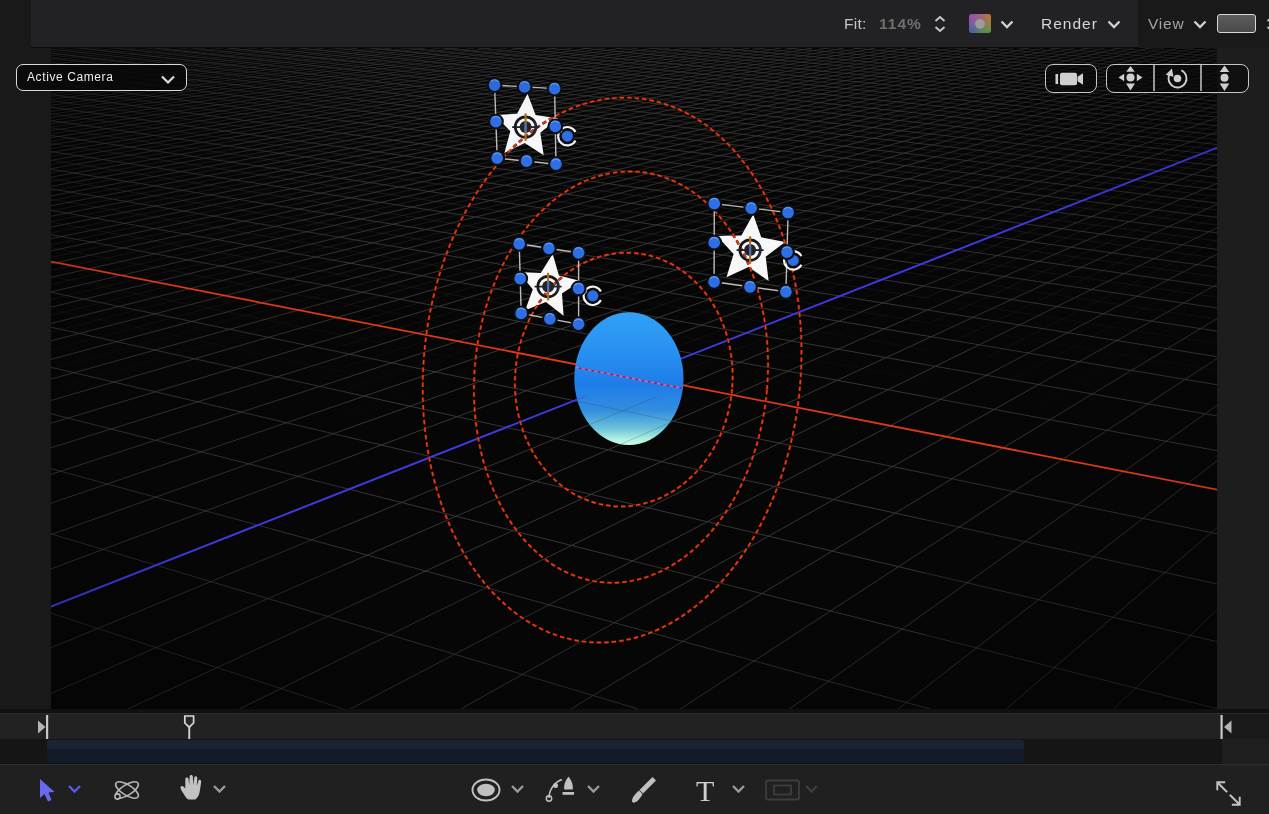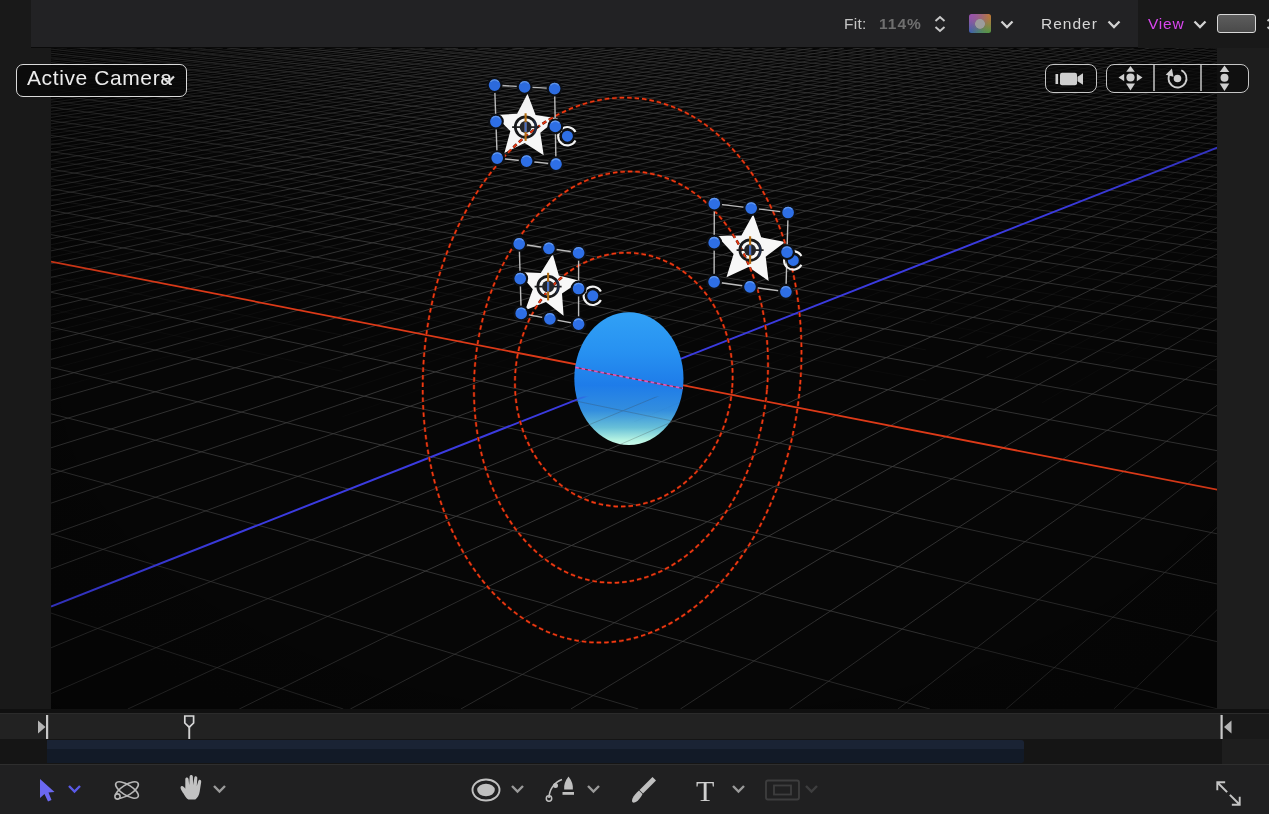--- a/index.html
+++ b/index.html
@@ -1,19 +1,19 @@
 <!DOCTYPE html>
 <html><head><meta charset="utf-8"><style>
 * { margin:0; padding:0; box-sizing:border-box; }
 body { width:1269px; height:814px; background:#191919; font-family:"Liberation Sans",sans-serif; overflow:hidden; position:relative; }
 .topbar { position:absolute; left:0; top:0; width:1107px; height:48px; background:#222224; border-bottom:1px solid #0a0a0a;margin-left:31px; }
 .canvas { position:absolute; left:51px; top:48px; width:1166px; height:661px; background:#060606; overflow:hidden; }
 .tbtxt { position:absolute; top:0; height:48px; line-height:48px; font-size:15.5px; letter-spacing:0.3px; }
 .chev { position:absolute; }
-.acbtn { position:absolute; left:16px; top:64px; width:171px; height:33px; border:1.8px solid #dadada; border-radius:7px; background:rgba(8,8,8,0.82); color:#ececec; font-size:21px; line-height:25px; padding-left:10px; letter-spacing:0.6px; }
+.acbtn { position:absolute; left:16px; top:64px; width:171px; height:27px; border:1.8px solid #dadada; border-radius:7px; background:rgba(8,8,8,0.82); color:#ececec; font-size:12px; line-height:25px; padding-left:10px; letter-spacing:0.6px; }
 .cambtn { position:absolute; border:1.5px solid #c6c6c6; border-radius:8px; background:rgba(10,10,10,0.68); }
 .row1 { position:absolute; left:0; top:713px; width:1269px; height:26px; background:#222222; border-top:1px solid #2b2b2b; }
 .row2 { position:absolute; left:0; top:739px; width:1269px; height:25px; background:#151515; }
 .toolbar { position:absolute; left:0; top:764px; width:1269px; height:50px; background:#202021; border-top:1px solid #2e2e2e; }
 svg { display:block; }
 </style></head>
 <body>
 
 <div class="canvas">
 <svg width="1166" height="661" viewBox="0 0 1166 661" style="position:absolute;left:0;top:0">
@@ -1517,21 +1517,21 @@
       <path d="M2.5 12 L7 16 L11.5 12" fill="none" stroke="#c8c8c8" stroke-width="1.9"></path>
     </svg>
   <div style="position:absolute;left:938px;top:14px;width:22px;height:19px;border-radius:2.5px;background:radial-gradient(circle at 50% 52%, #9c9c9c 0 4.5px, rgba(0,0,0,0) 5.2px),radial-gradient(at 0% 0%, rgba(158,76,180,0.97), rgba(158,76,180,0) 72%),radial-gradient(at 100% 0%, rgba(200,122,40,0.97), rgba(200,122,40,0) 72%),radial-gradient(at 100% 100%, rgba(76,156,62,0.97), rgba(76,156,62,0) 72%),radial-gradient(at 0% 100%, rgba(48,92,185,0.97), rgba(48,92,185,0) 72%),#777;"></div>
   <svg class="chev" style="left:968px;top:19px" width="16" height="12">
       <path d="M2.5 2.5 L8 8 L13.5 2.5" fill="none" stroke="#d2d2d2" stroke-width="2.3"></path>
     </svg>
   <span class="tbtxt" style="left:1010px;color:#d6d6d6;letter-spacing:1px;text-align:center;">Render</span>
   <svg class="chev" style="left:1075px;top:19px" width="16" height="12">
       <path d="M2.5 2.5 L8 8 L13.5 2.5" fill="none" stroke="#d2d2d2" stroke-width="2.3"></path>
     </svg>
-  <span class="tbtxt" style="left:1117px;color:#d946ef;letter-spacing:0.8px;">View</span>
+  <span class="tbtxt" style="left:1117px;color:#a3a3a3;letter-spacing:0.8px;">View</span>
   <svg class="chev" style="left:1161px;top:19px" width="16" height="12">
       <path d="M2.5 2.5 L8 8 L13.5 2.5" fill="none" stroke="#d2d2d2" stroke-width="2.3"></path>
     </svg>
   <div style="position:absolute;left:1186px;top:14px;width:39px;height:19px;border:1.6px solid #d8d8d8;border-radius:3px;background:linear-gradient(#5d5d5d,#4a4a4a);"></div>
   <svg class="chev" style="left:1234px;top:15px" width="14" height="18">
       <path d="M2.5 6 L7 2 L11.5 6" fill="none" stroke="#c8c8c8" stroke-width="1.9"></path>
       <path d="M2.5 12 L7 16 L11.5 12" fill="none" stroke="#c8c8c8" stroke-width="1.9"></path>
     </svg>
 </div>
 

